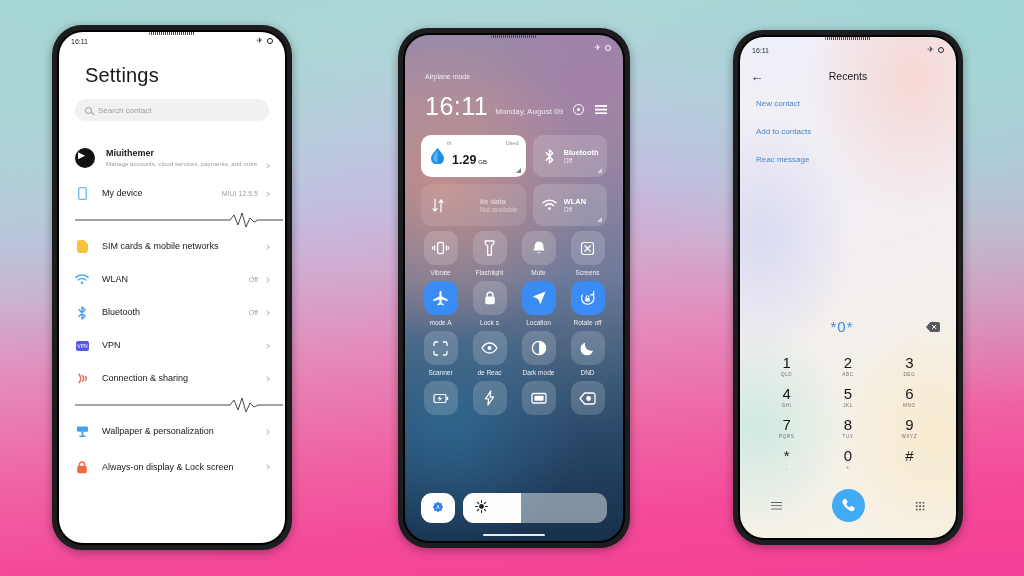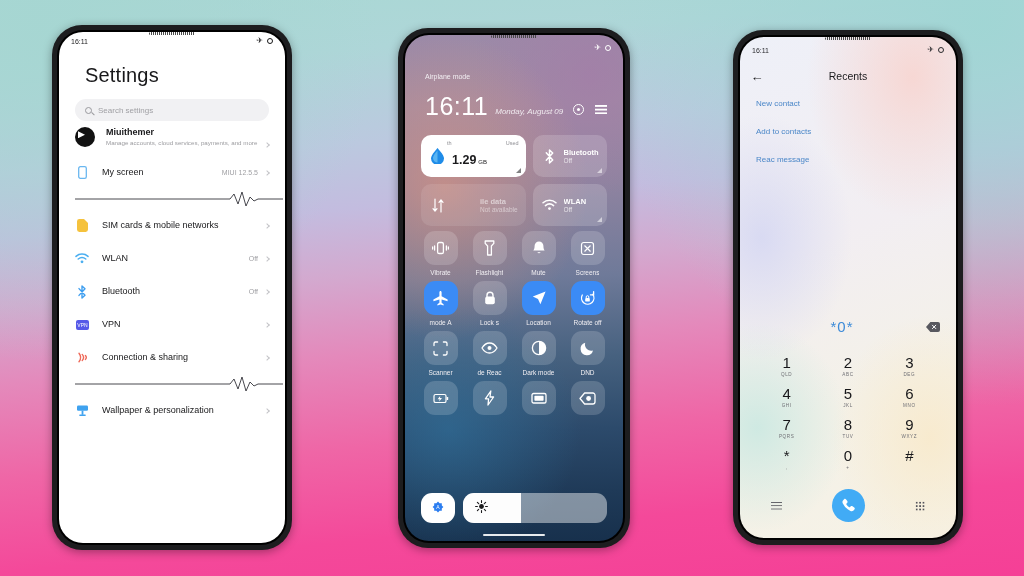--- a/index.html
+++ b/index.html
@@ -78,21 +78,21 @@
   .searchbar .mag {
     width: 7px; height: 7px; border: 1.2px solid #9a9a9e; border-radius: 50%;
     position: relative; flex: 0 0 auto;
   }
   .searchbar .mag::after {
     content:""; position:absolute; right:-3px; bottom:-2px;
     width:3.5px; height:1.2px; background:#9a9a9e; transform: rotate(45deg);
   }
   .searchbar span { font-size: 8px; color: #a0a0a4; }
 
-  .acct-row { display: flex; align-items: flex-end; padding: 6px 16px 9px 16px; }
+  .acct-row { display: flex; align-items: flex-end; padding: 27px 16px 9px 16px; }
   .acct-av {
     width: 20px; height: 20px; border-radius: 50%;
     background: #111; flex: 0 0 auto; position: relative; overflow: hidden;
   }
   .acct-av::after {
     content: ""; position: absolute; left: 3px; top: 4px;
     width: 7px; height: 7px; background: #fff;
     clip-path: polygon(0 0, 100% 50%, 0 100%);
   }
   .acct-txt { flex: 1; margin-left: 11px; }
@@ -121,21 +121,21 @@
       radial-gradient(ellipse 90% 40% at 85% 8%, rgba(164,124,168,.7) 0%, rgba(164,124,168,0) 60%),
       radial-gradient(ellipse 110% 45% at 20% 78%, rgba(48,116,160,.6) 0%, rgba(48,116,160,0) 55%),
       linear-gradient(178deg,#9b8aa8 0%, #9f8ba4 14%, #8f83a0 30%, #6f7a99 48%,
                       #46617f 64%, #2c4a6b 78%, #1f3a58 90%, #17304c 100%);
     color: #fff;
   }
   .cc-airplane { position: absolute; top: 38px; left: 20px; font-size: 7px; color: #f2eef2; }
   .cc-clockrow { position: absolute; top: 60px; left: 20px; right: 16px;
                  display: flex; align-items: flex-end; }
   .cc-time { font-size: 25px; font-weight: 300; line-height: .95; letter-spacing: .5px; }
-  .cc-date { font-size: 8px; margin: 12px 0 3px 7px; color: #efe9ee; font-style: italic; }
+  .cc-date { font-size: 8px; margin: 12px 0 3px 7px; color: #efe9ee; }
   .cc-acts { margin-left: auto; display: flex; align-items: center; gap: 11px; margin-bottom: 4px; }
   .cc-gear { width: 11px; height: 11px; border: 1.4px solid #fff; border-radius: 50%;
              position: relative; }
   .cc-gear::after { content:""; position:absolute; inset:3px; background:#fff; border-radius:50%; }
   .cc-menu { width: 12px; height: 9px;
              background: linear-gradient(#fff 0 1.6px, transparent 1.6px 3.6px) repeat-y;
              background-size: 100% 3.7px; }
 
   .cc-cards { position: absolute; top: 100px; left: 16px; right: 16px;
               display: grid; grid-template-columns: 1fr 1fr; gap: 7px; }
@@ -248,39 +248,39 @@
           <span class="icons">
             <span class="sb-plane">✈</span>
             <span class="sb-ring"></span>
           </span>
         </div>
 
         <div class="set-title">Settings</div>
 
         <div class="searchbar">
           <span class="mag"></span>
-          <span>Search settings</span>
+          <span>Search contact</span>
         </div>
 
         <div class="acct-row">
           <div class="acct-av"></div>
           <div class="acct-txt">
             <div class="acct-name">Miuithemer</div>
             <div class="acct-sub">Manage accounts, cloud services, payments, and more</div>
           </div>
           <span class="chev"></span>
         </div>
 
         <div class="s-row">
           <span class="ic">
             <svg width="9" height="13" viewBox="0 0 9 13">
                 <rect x=".7" y=".7" width="7.6" height="11.6" rx="1.6" fill="none" stroke="#6ab7f0" stroke-width="1.3"></rect>
               </svg>
           </span>
-          <span class="lab">My screen</span>
+          <span class="lab">My device</span>
           <span class="val">MIUI 12.5.5</span>
           <span class="chev"></span>
         </div>
 
         <div class="wave-div">
           <svg width="208" height="14" viewBox="0 0 208 14">
             <path d="M0 7 H155 l4 -5 l4 10 l4 -12 l4 14 l4 -9 l4 4 l4 -2 H208" fill="none" stroke="#33333a" stroke-width=".9"></path>
           </svg>
         </div>
 
@@ -352,20 +352,30 @@
             <svg width="13" height="13" viewBox="0 0 13 13">
               <rect x="1" y="1.5" width="11" height="5.2" rx="1.2" fill="#3fa2ef"></rect>
               <rect x="5.6" y="6.6" width="1.8" height="4.2" fill="#3fa2ef"></rect>
               <rect x="3.2" y="10.4" width="6.6" height="1.5" rx=".7" fill="#3fa2ef"></rect>
             </svg>
           </span>
           <span class="lab">Wallpaper &amp; personalization</span>
           <span class="chev"></span>
         </div>
 
+        <div class="s-row" style="height:38px">
+          <span class="ic">
+            <svg width="12" height="13" viewBox="0 0 12 13">
+              <path d="M3.4 5V3.6a2.6 2.6 0 0 1 5.2 0V5" fill="none" stroke="#ef6a3c" stroke-width="1.4"></path>
+              <rect x="1.2" y="4.8" width="9.6" height="7.4" rx="2" fill="#ef6a3c"></rect>
+            </svg>
+          </span>
+          <span class="lab">Always-on display &amp; Lock screen</span>
+          <span class="chev"></span>
+        </div>
 
       </div>
     </div>
   </div>
 
   <div class="phone" id="phone-center">
     <div class="bezel">
       <div class="notch-speaker"></div>
       <div class="screen" id="cc-screen">
 

